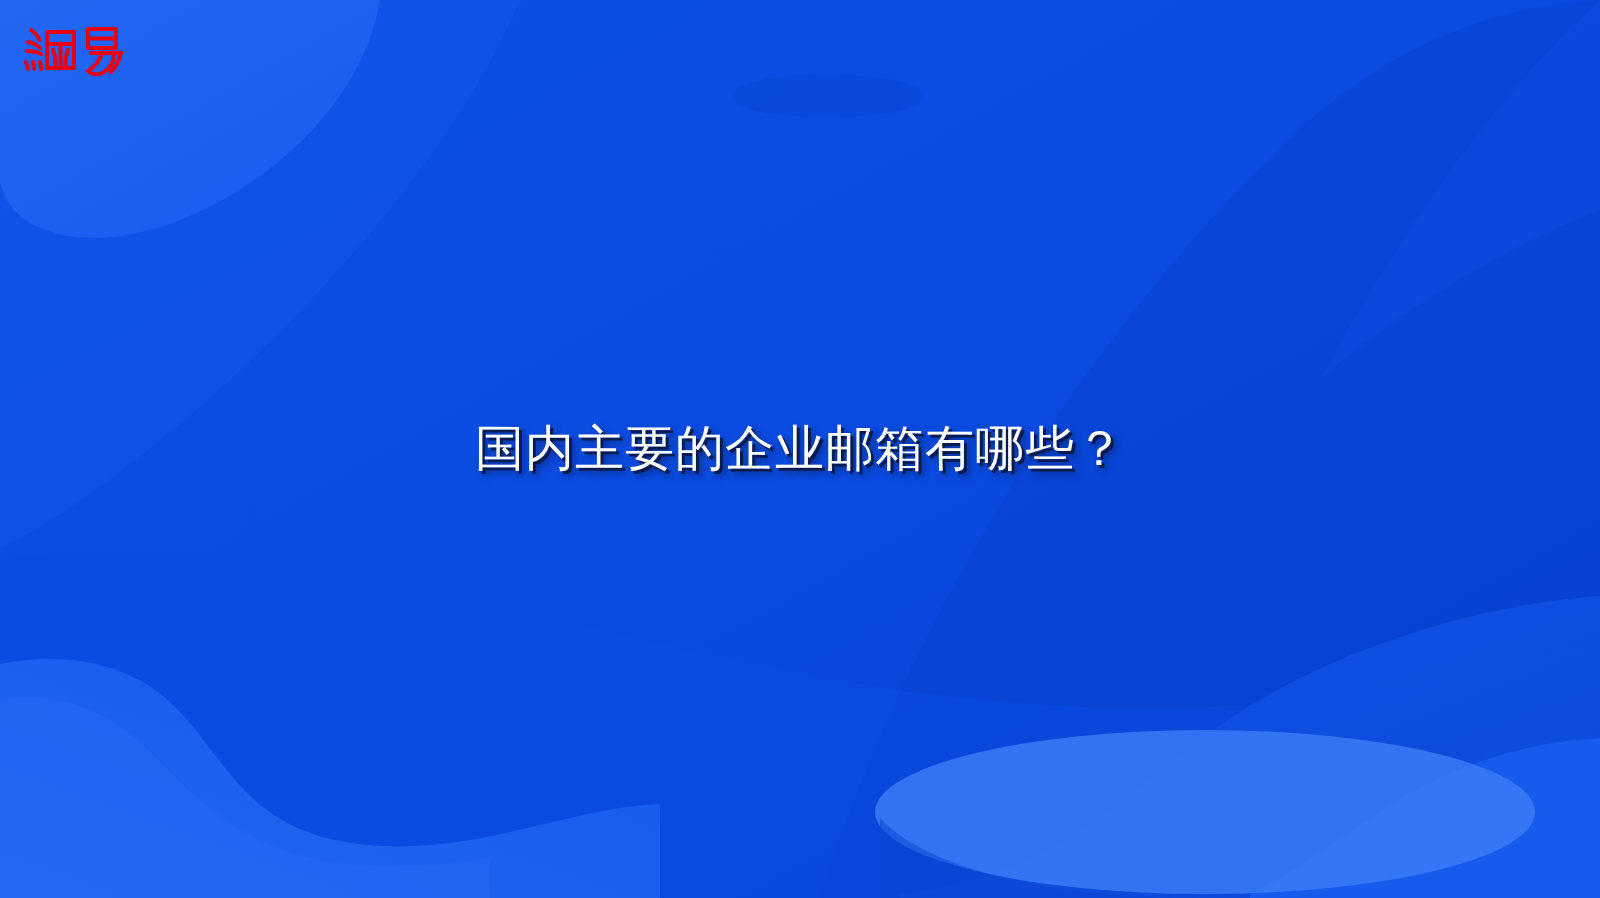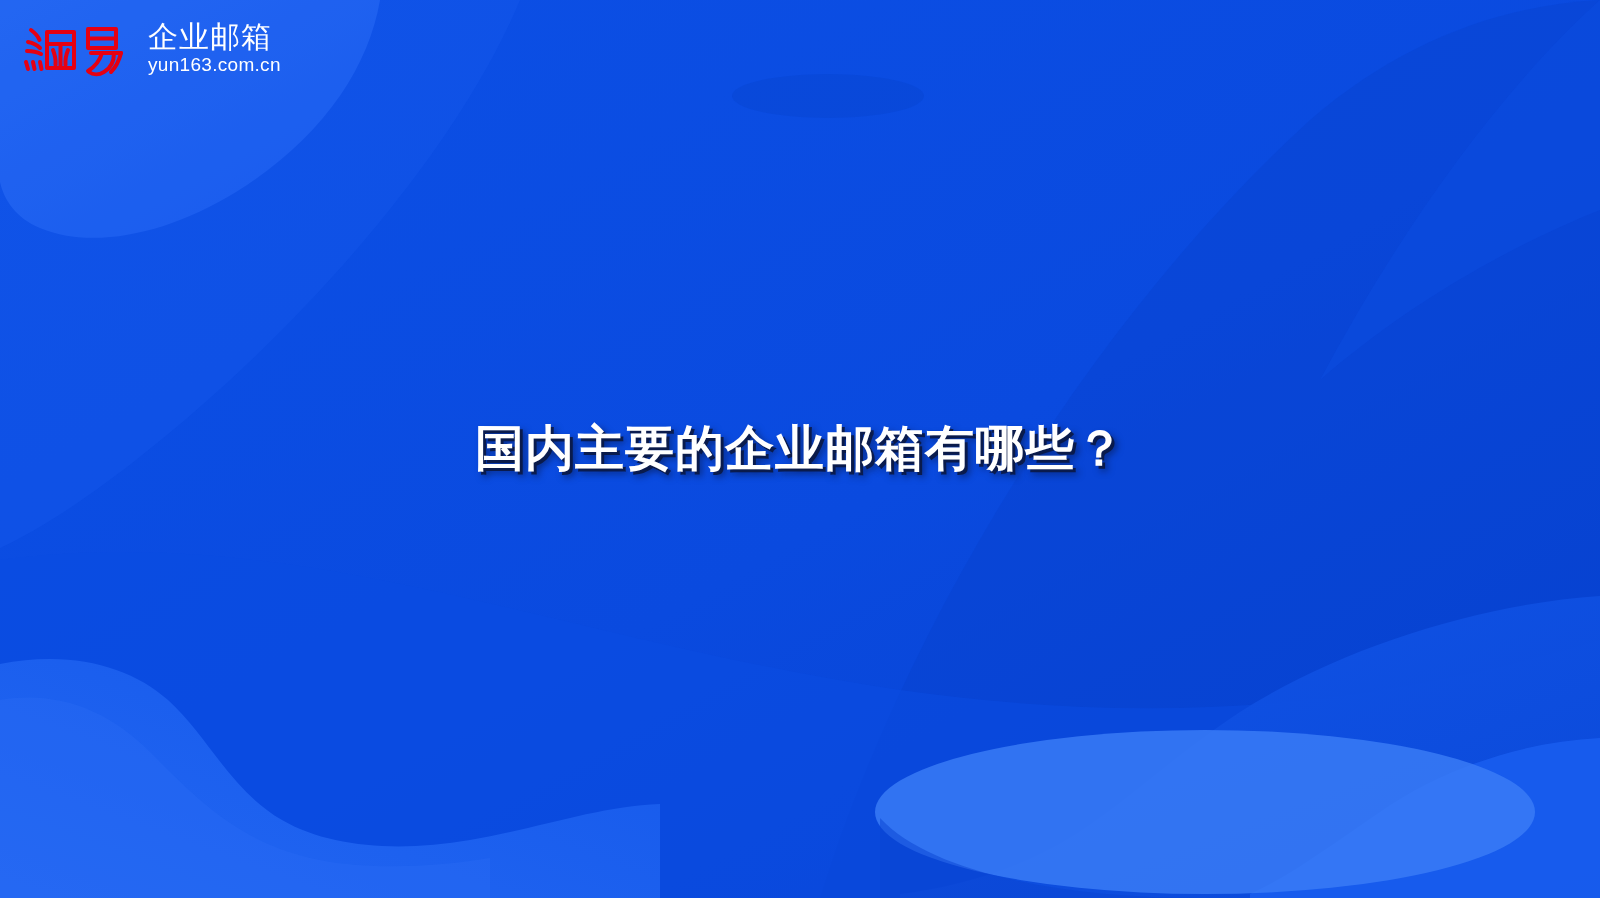--- a/index.html
+++ b/index.html
@@ -75,21 +75,21 @@
     display: flex;
     align-items: center;
     justify-content: center;
     pointer-events: none;
     z-index: 9;
   }
   #slide-title {
     color: #FFFFFF;
     font-family: "DejaVu Serif", "Liberation Serif", serif;
     font-size: 49px;
-    font-weight: 700;
+    font-weight: 400;
     letter-spacing: 1px;
     line-height: 1.1;
     white-space: nowrap;
     text-shadow:
        3px 3px 0 rgba(10, 22, 60, 0.85),
        5px 5px 7px rgba(5, 12, 40, 0.55);
     margin: 0;
     padding: 0;
   }
 </style>
@@ -174,23 +174,19 @@
         <path d="M140,18 L196,18 L196,56 L140,56 Z"></path>
         <path d="M140,37 L196,37"></path>
 
         <path d="M146,66 L206,66"></path>
         <path d="M168,66 C164,80 156,92 140,102"></path>
         <path d="M192,66 C192,84 186,96 172,104 C162,110 150,110 142,104"></path>
         <path d="M206,66 C202,82 196,94 186,104"></path>
       </g>
     </svg>
 
-    <div id="logo-text-block">
-      <div id="logo-cn">企业邮箱</div>
-      <div id="logo-domain">yun163.com.cn</div>
-    </div>
   </div>
 
   <div id="title-wrap">
     <h1 id="slide-title">国内主要的企业邮箱有哪些？</h1>
   </div>
 
 </div>
 
 </body></html>

